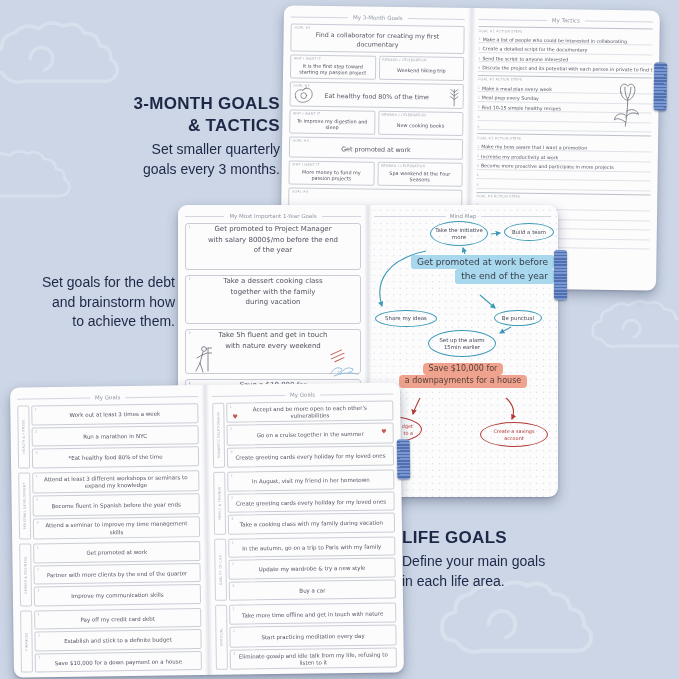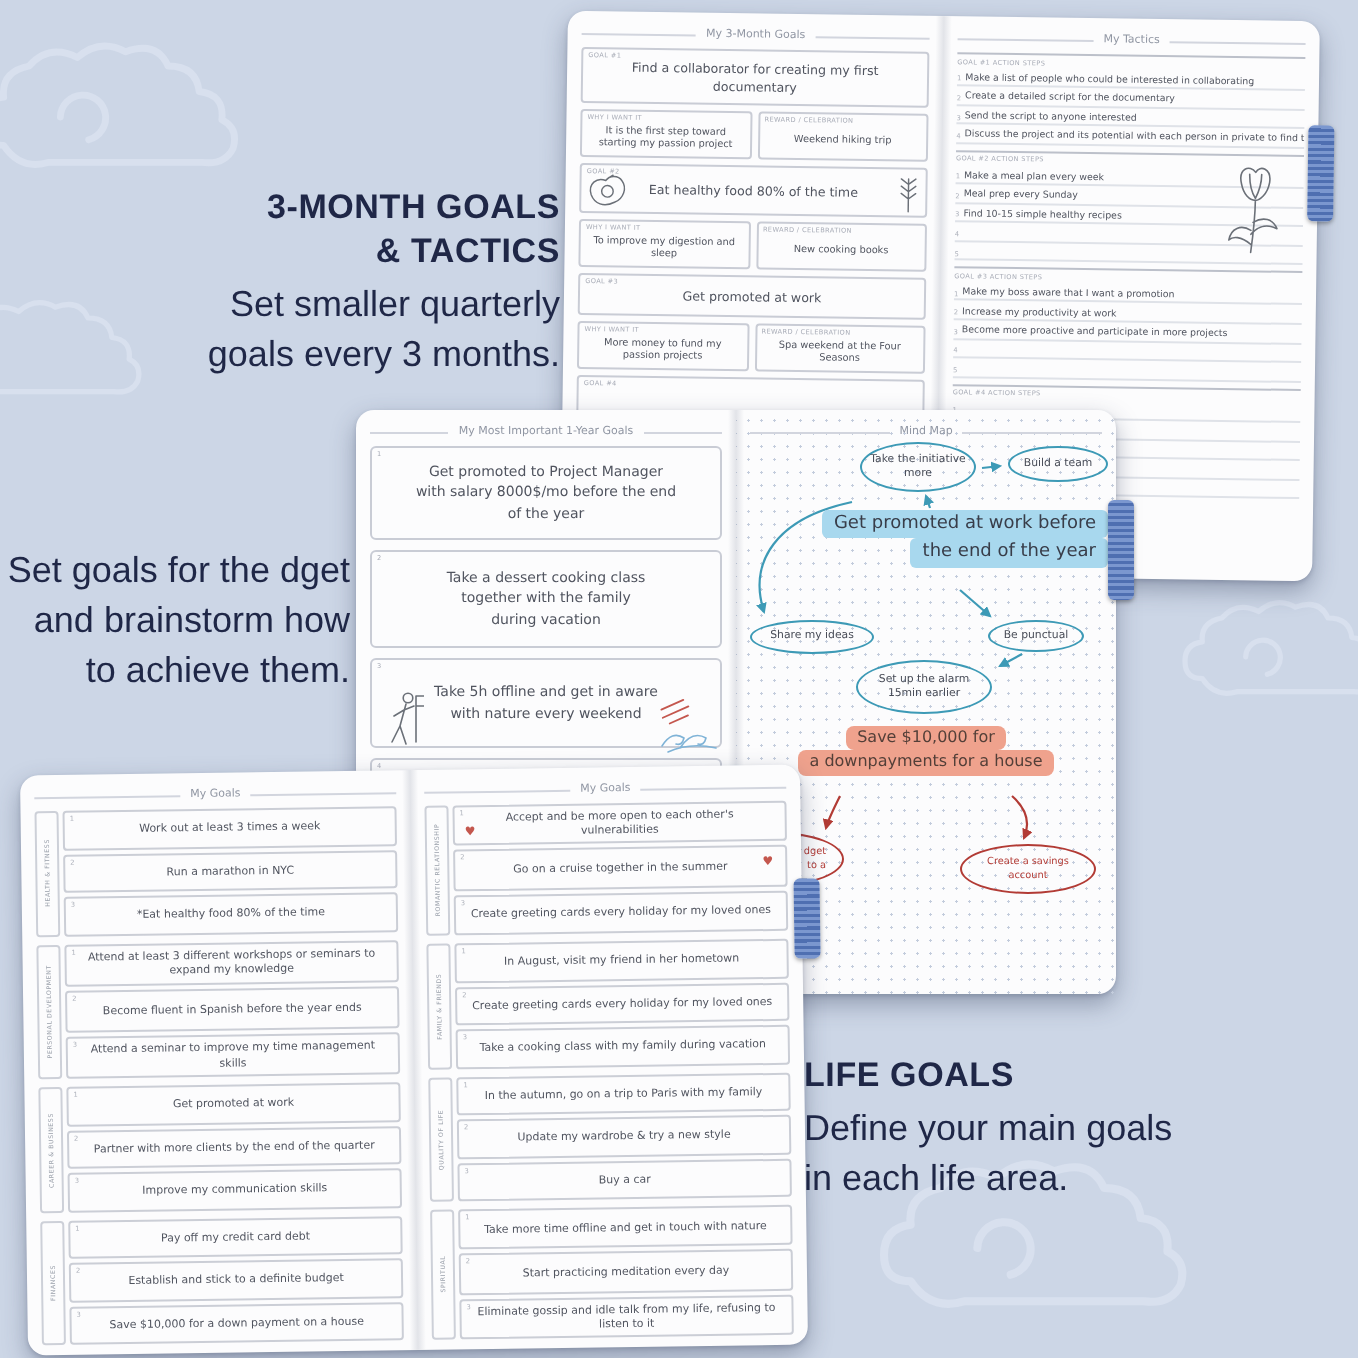--- a/index.html
+++ b/index.html
@@ -46,21 +46,21 @@
   
   .tsec { margin-bottom:3px; }
   .tlabel { font-size:3.3px; color:#a7abb6; letter-spacing:.2px; text-transform:uppercase;
             border-top:1px solid #bcc0ca; padding-top:1.5px; margin-bottom:1px; }
   .tstep { display:flex; align-items:flex-end; gap:2px; height:9.6px; border-bottom:1px solid #dfe2e8; overflow:hidden; }
   .tstep .n { font-size:3.4px; color:#aeb2bc; line-height:1.4; }
   .tstep .st { font-size:4.7px; white-space:nowrap; line-height:1.15; }
 
   
   .ybox { position:relative; border:1px solid #c9ccd5; border-radius:3px; margin-bottom:5px;
-          display:flex; align-items:center; justify-content:center; text-align:center; }
+          display:flex; align-items:flex-start; justify-content:center; text-align:center; }
   .yl { font-size:7px; line-height:1.5; }
 
   
   .mindpage { background-image:radial-gradient(#c3ccdc .6px, rgba(0,0,0,0) .7px); background-size:6.5px 6.5px; background-position:3px 15px; }
   .mmsvg { position:absolute; left:0; top:0; width:190px; height:292px; }
   .ta { stroke:#3d9ab6; fill:none; stroke-width:1.1; } .ra { stroke:#b23b35; fill:none; stroke-width:1.1; }
   .bub { position:absolute; border:1.2px solid #3d9ab6; border-radius:50%; display:flex; align-items:center;
          justify-content:center; text-align:center; font-size:5.4px; color:#474b56; padding:2px; line-height:1.25; }
   .redbub { position:absolute; border:1px solid #b23b35; border-radius:50%; display:flex; flex-direction:column;
             align-items:center; justify-content:center; text-align:center; font-size:4.9px; color:#b23b35; line-height:1.3; }
@@ -85,21 +85,21 @@
   .lrow { position:relative; border:1px solid #cbced6; border-radius:2px; min-height:19.5px; flex:1;
           display:flex; align-items:center; justify-content:center; text-align:center; padding:4px 7px 2px; }
   .lrow .n { position:absolute; top:1px; left:2.5px; font-size:3.4px; color:#aeb2bc; }
   .lrow .gt { font-size:5.5px; line-height:1.28; }
   .heart { position:absolute; color:#c4574e; font-size:6px; line-height:1; }
 
   
   .caption { position:absolute; color:#1f2747; z-index:4; }
   .cap-right { text-align:right; }
   .cap-title { font-family:"Liberation Sans", sans-serif; font-size:17px; font-weight:700; line-height:1.3; letter-spacing:.3px;margin-top:13px; }
-  .cap-sub { font-family:"Liberation Sans", sans-serif; font-size:18px; line-height:1.4; margin-top:3px; }
+  .cap-sub { font-family:"Liberation Sans", sans-serif; font-size:14px; line-height:1.4; margin-top:3px; }
 
   
   .dd { position:absolute; } .dd path,.dd circle { fill:none; stroke:#6b7078; stroke-width:.8; stroke-linecap:round; stroke-linejoin:round; }
   .wave path { stroke:#7fb3d7; } .stamp path { stroke:#c4574e; stroke-width:.9; }
 </style>
 </head>
 <body>
 
 <div class="stage">
 
@@ -310,21 +310,21 @@
             <div>during vacation</div>
         </div>
       </div>
       <div class="ybox" style="height:45px">
         <span class="micro">3</span>
         <svg class="dd" style="left:2px;bottom:-4px;width:24px;height:32px" viewBox="0 0 24 32">
             <circle cx="16" cy="4" r="2.4"></circle>
             <path d="M15 7 L12 18 M12 18 L8 26 M12 18 L15 27 M14 10 L9 13 M14 10 L19 8 M20 3 L20 26 M20 3 L26 3 L26 8 L20 8"></path>
           </svg>
         <div class="yl hw">
-          <div>Take 5h offline and get in aware</div>
+          <div>Take 5h fluent and get in touch</div>
             <div>with nature every weekend</div>
         </div>
         <svg class="dd stamp" style="right:14px;bottom:10px;width:16px;height:13px;transform:rotate(-24deg)" viewBox="0 0 16 13">
             <path d="M2 2 h12 M1 6 h14 M3 10 h10"></path>
           </svg>
         <svg class="dd wave" style="right:0;bottom:-4px;width:30px;height:16px" viewBox="0 0 30 16">
             <path d="M1 12 Q6 4 12 8 Q11 12 8 11 M10 13 Q16 4 23 8 Q22 12 19 11 M4 15 Q15 10 28 13"></path>
           </svg>
       </div>
       <div class="ybox" style="height:47px">
@@ -564,21 +564,21 @@
     <div class="spine"></div>
     <div class="band" style="right:-9px;top:57px;height:40px"></div>
   </section>
 
   <div class="caption cap-right" style="right:399px;top:80px">
     <div class="cap-title"><span>3-MONTH GOALS</span><br><span>&amp; TACTICS</span></div>
     <div class="cap-sub"><span>Set smaller quarterly</span><br><span>goals every 3 months.</span></div>
   </div>
 
   <div class="caption cap-right" style="right:504px;top:270px">
-    <div class="cap-sub"><span>Set goals for the dget</span><br><span>and brainstorm how</span><br><span>to achieve them.</span></div>
+    <div class="cap-sub"><span>Set goals for the debt</span><br><span>and brainstorm how</span><br><span>to achieve them.</span></div>
   </div>
 
   <div class="caption" style="left:402px;top:514px">
     <div class="cap-title"><span>LIFE GOALS</span></div>
     <div class="cap-sub"><span>Define your main goals</span><br><span>in each life area.</span></div>
   </div>
 
 </div>
 
 </body></html>

